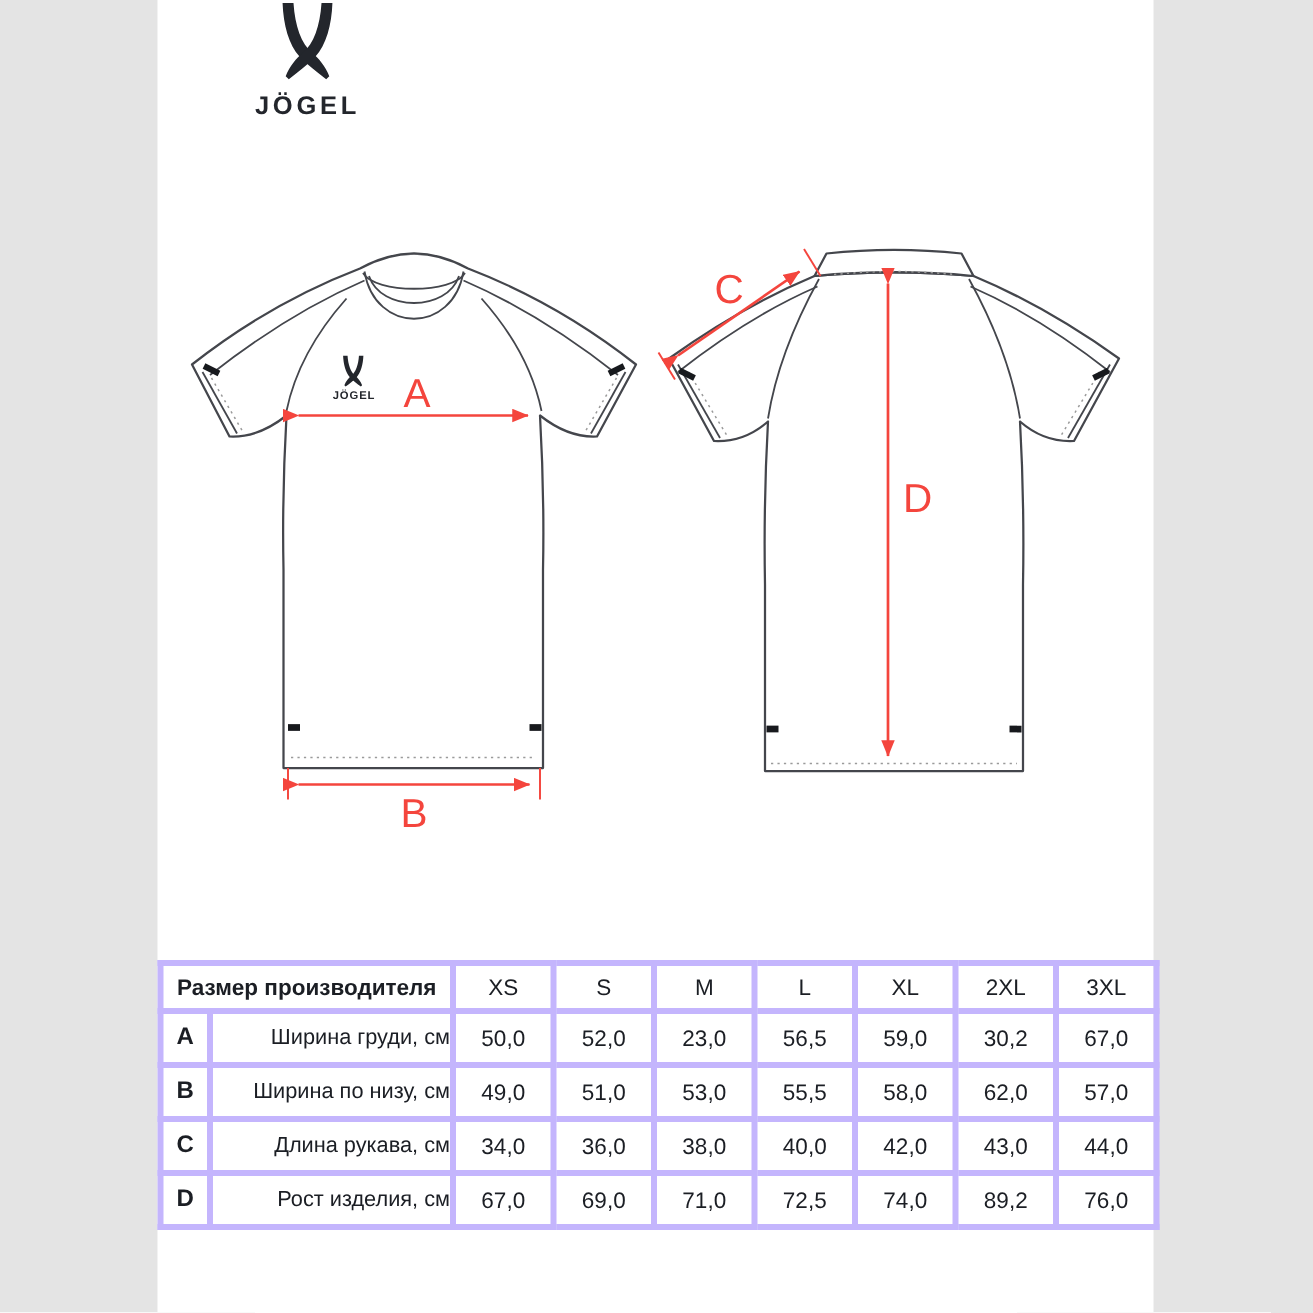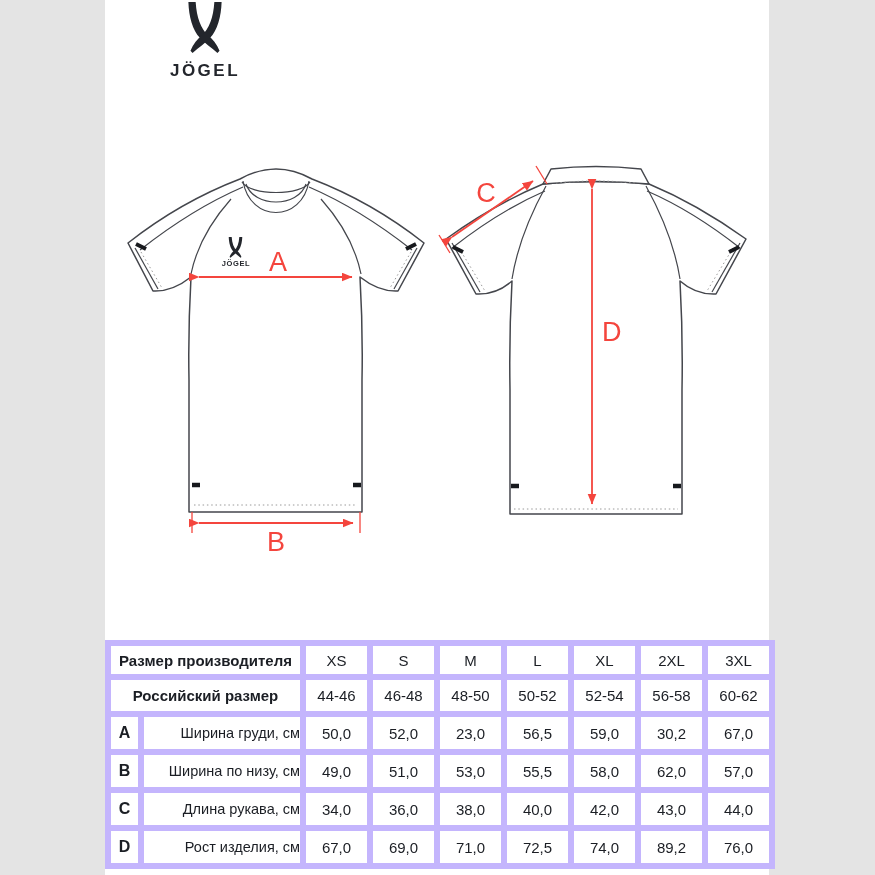--- a/index.html
+++ b/index.html
@@ -39,21 +39,21 @@
   .redlabel{ fill:#f4453d; font-size:27px; font-family:"Liberation Sans", sans-serif; }
   .chest-word { fill:#23262c; font-size:7.5px; font-weight:bold; letter-spacing:0.6px;
     font-family:"Liberation Sans", sans-serif; }
 
   
   .size-table {
     position:absolute; left:0; top:640px; width:664px;
     border-collapse:collapse; table-layout:fixed;
   }
   .size-table td {
-    border:6px solid #c4b5fd; text-align:center; vertical-align:middle;
+    border:4px solid #c4b5fd; text-align:center; vertical-align:middle;
     font-size:15px; padding:0; overflow:hidden; white-space:nowrap;
   }
   .size-table .hlabel { font-weight:bold; font-size:15px; }
   .size-table .letter { font-weight:bold; font-size:16px; }
   .size-table .rlabel { text-align:right; padding-left:10px; font-size:14.5px; }
   .r1 td { height:28px; }
   .r2 td, .r3 td { height:31px; }
   .rm td { height:32px; }
 </style>
 </head>
@@ -158,30 +158,20 @@
           <tr class="r1">
         <td colspan="2" class="hlabel">Размер производителя</td>
         <td>XS</td>
         <td>S</td>
         <td>M</td>
         <td>L</td>
         <td>XL</td>
         <td>2XL</td>
         <td>3XL</td>
       </tr>
-      <tr class="r2">
-        <td colspan="2" class="hlabel">Российский размер</td>
-        <td>44-46</td>
-        <td>46-48</td>
-        <td>48-50</td>
-        <td>50-52</td>
-        <td>52-54</td>
-        <td>56-58</td>
-        <td>60-62</td>
-      </tr>
       <tr class="rm">
         <td class="letter">A</td>
         <td class="rlabel">Ширина груди, см</td>
         <td>50,0</td>
         <td>52,0</td>
         <td>23,0</td>
         <td>56,5</td>
         <td>59,0</td>
         <td>30,2</td>
         <td>67,0</td>

